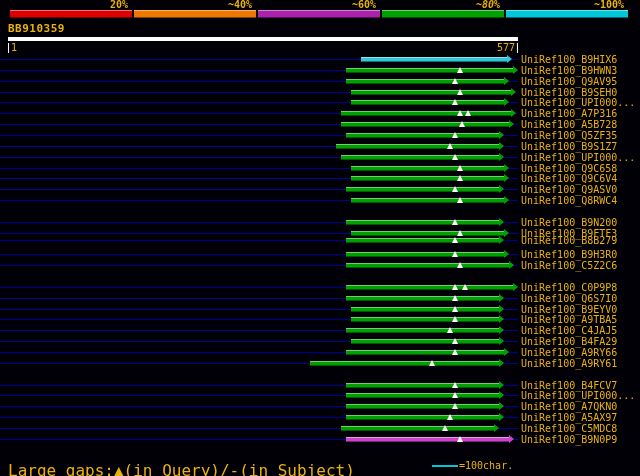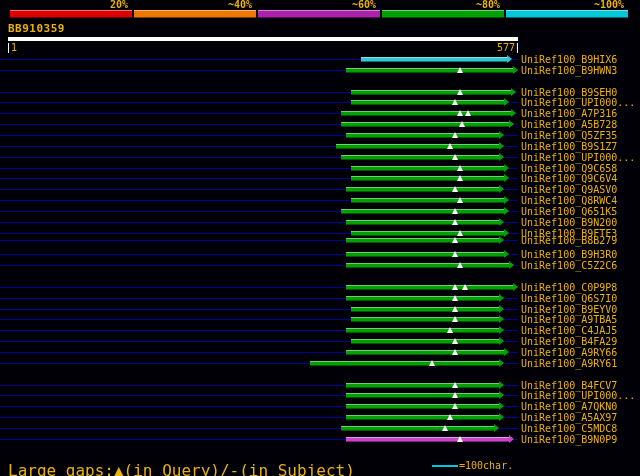--- a/index.html
+++ b/index.html
@@ -43,21 +43,21 @@
 <div class="screen">
 
   <div id="scale-bar">
       <div class="scale-seg" style="left: 10px; width: 122px; background: rgb(221, 0, 0);"></div>
       <div class="scale-label" style="left: 128px;">20%</div>
       <div class="scale-seg" style="left: 134px; width: 122px; background: rgb(238, 119, 0);"></div>
       <div class="scale-label" style="left: 252px;">~40%</div>
       <div class="scale-seg" style="left: 258px; width: 122px; background: rgb(170, 34, 170);"></div>
       <div class="scale-label" style="left: 376px;">~60%</div>
       <div class="scale-seg" style="left: 382px; width: 122px; background: rgb(0, 160, 0);"></div>
-      <div class="scale-label" style="left: 500px;">~80%</div>
+      <div class="scale-label" style="left: 500px; font-style: italic;">~80%</div>
       <div class="scale-seg" style="left: 506px; width: 122px; background: rgb(0, 200, 216);"></div>
       <div class="scale-label" style="left: 624px;">~100%</div>
     </div>
 
   <div class="query-name">BB910359</div>
   <div class="query-bar"></div>
   <div class="query-start">1</div>
   <div class="query-end">577</div>
 
   <div id="rows">
@@ -67,20 +67,27 @@
         <div class="hit-arrow" style="left: 507.26px; border-left: 5px solid rgb(48, 200, 216);"></div>
         <div class="hit-label">UniRef100_B9HIX6</div>
       </div>
       <div class="hit-row" style="top: 10.85px;">
         <div class="hit-line"></div>
         <div class="hit-bar" style="left: 346.229px; width: 167.344px; background: rgb(0, 160, 0);"></div>
         <div class="hit-arrow" style="left: 512.573px; border-left: 5px solid rgb(0, 160, 0);"></div>
         <div class="gap-tri" style="left: 456.562px;"></div>
         <div class="hit-label">UniRef100_B9HWN3</div>
       </div>
+      <div class="hit-row" style="top: 21.7px;">
+        <div class="hit-line"></div>
+        <div class="hit-bar" style="left: 346.229px; width: 158.49px; background: rgb(0, 160, 0);"></div>
+        <div class="hit-arrow" style="left: 503.719px; border-left: 5px solid rgb(0, 160, 0);"></div>
+        <div class="gap-tri" style="left: 452.135px;"></div>
+        <div class="hit-label">UniRef100_Q9AV95</div>
+      </div>
       <div class="hit-row" style="top: 32.55px;">
         <div class="hit-line"></div>
         <div class="hit-bar" style="left: 350.656px; width: 161.146px; background: rgb(0, 160, 0);"></div>
         <div class="hit-arrow" style="left: 510.802px; border-left: 5px solid rgb(0, 160, 0);"></div>
         <div class="gap-tri" style="left: 456.562px;"></div>
         <div class="hit-label">UniRef100_B9SEH0</div>
       </div>
       <div class="hit-row" style="top: 43.4px;">
         <div class="hit-line"></div>
         <div class="hit-bar" style="left: 350.656px; width: 154.062px; background: rgb(0, 160, 0);"></div>
@@ -144,27 +151,20 @@
         <div class="hit-arrow" style="left: 499.292px; border-left: 5px solid rgb(0, 160, 0);"></div>
         <div class="gap-tri" style="left: 452.135px;"></div>
         <div class="hit-label">UniRef100_Q9ASV0</div>
       </div>
       <div class="hit-row" style="top: 141.05px;">
         <div class="hit-line"></div>
         <div class="hit-bar" style="left: 350.656px; width: 154.062px; background: rgb(0, 160, 0);"></div>
         <div class="hit-arrow" style="left: 503.719px; border-left: 5px solid rgb(0, 160, 0);"></div>
         <div class="gap-tri" style="left: 456.562px;"></div>
         <div class="hit-label">UniRef100_Q8RWC4</div>
-      </div>
-      <div class="hit-row" style="top: 151.9px;">
-        <div class="hit-line"></div>
-        <div class="hit-bar" style="left: 340.917px; width: 163.802px; background: rgb(0, 160, 0);"></div>
-        <div class="hit-arrow" style="left: 503.719px; border-left: 5px solid rgb(0, 160, 0);"></div>
-        <div class="gap-tri" style="left: 452.135px;"></div>
-        <div class="hit-label">UniRef100_Q651K5</div>
       </div>
       <div class="hit-row" style="top: 162.75px;">
         <div class="hit-line"></div>
         <div class="hit-bar" style="left: 346.229px; width: 154.062px; background: rgb(0, 160, 0);"></div>
         <div class="hit-arrow" style="left: 499.292px; border-left: 5px solid rgb(0, 160, 0);"></div>
         <div class="gap-tri" style="left: 452.135px;"></div>
         <div class="hit-label">UniRef100_B9N200</div>
       </div>
       <div class="hit-row" style="top: 173.6px;">
         <div class="hit-line"></div>

